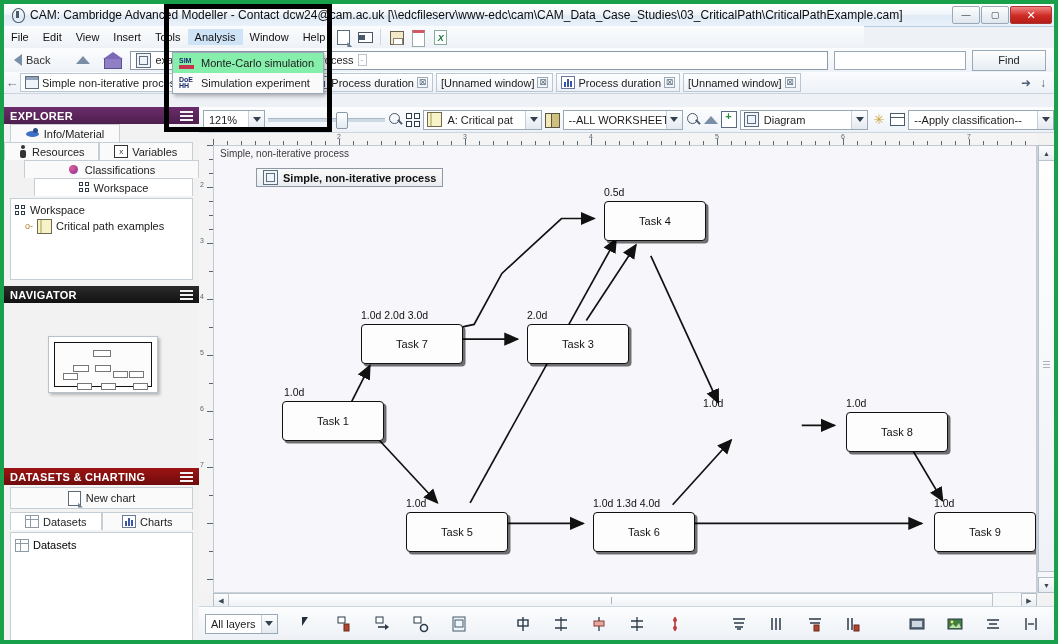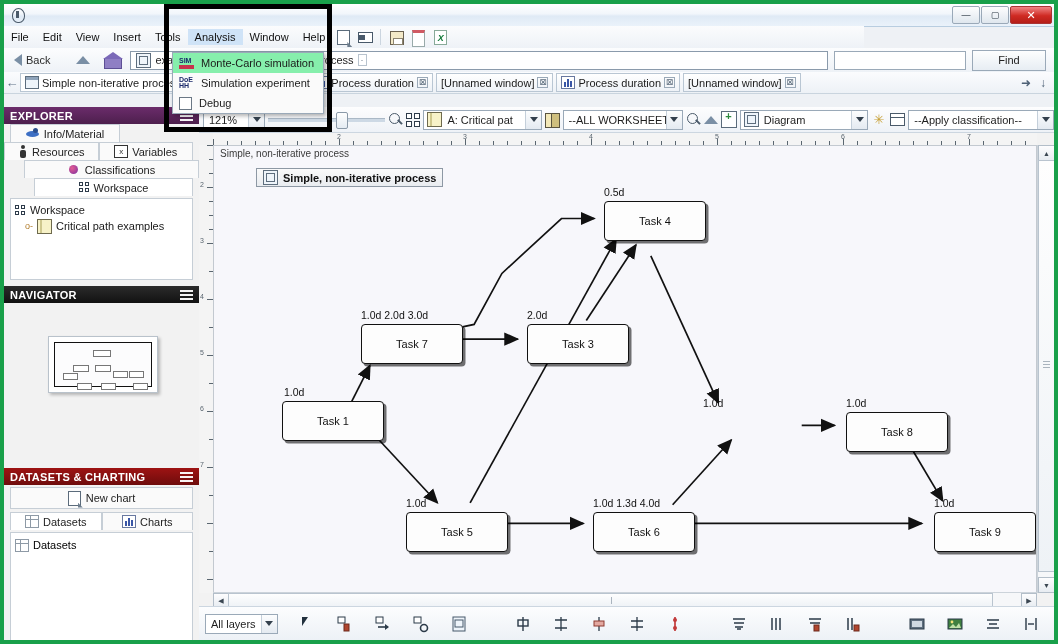--- a/index.html
+++ b/index.html
@@ -232,20 +232,21 @@
   .blackframe{position:absolute;left:160px;top:0;width:168px;height:128px;
     border:5px solid #000;box-sizing:border-box;pointer-events:none;z-index:45;}
 </style>
 </head>
 <body>
 
 <div id="app">
 
   <div class="titlebar">
     <span class="title-ico"></span>
+    <span class="title-text">CAM: Cambridge Advanced Modeller - Contact dcw24@cam.ac.uk [\\edcfileserv\www-edc\cam\CAM_Data_Case_Studies\03_CriticalPath\CriticalPathExample.cam]</span>
     <div class="winbtns">
       <div class="wb">—</div>
       <div class="wb">▢</div>
       <div class="wb close">✕</div>
     </div>
   </div>
 
   <div class="menubar">
     <div class="menu-item">File</div>
     <div class="menu-item">Edit</div>
@@ -800,21 +801,17 @@
       <span class="ic-sim">
           <b>SIM</b>
           <i></i>
         </span>
       <span>Monte-Carlo simulation</span>
     </div>
     <div class="dd-item">
       <span class="ic-doe">DoE<br>HH</span>
       <span>Simulation experiment</span>
     </div>
-    <div class="dd-item">
-      <span class="ic-dbg"></span>
-      <span>Debug</span>
-    </div>
   </div>
 
   <div class="blackframe"></div>
 
 </div>
 
 </body></html>

